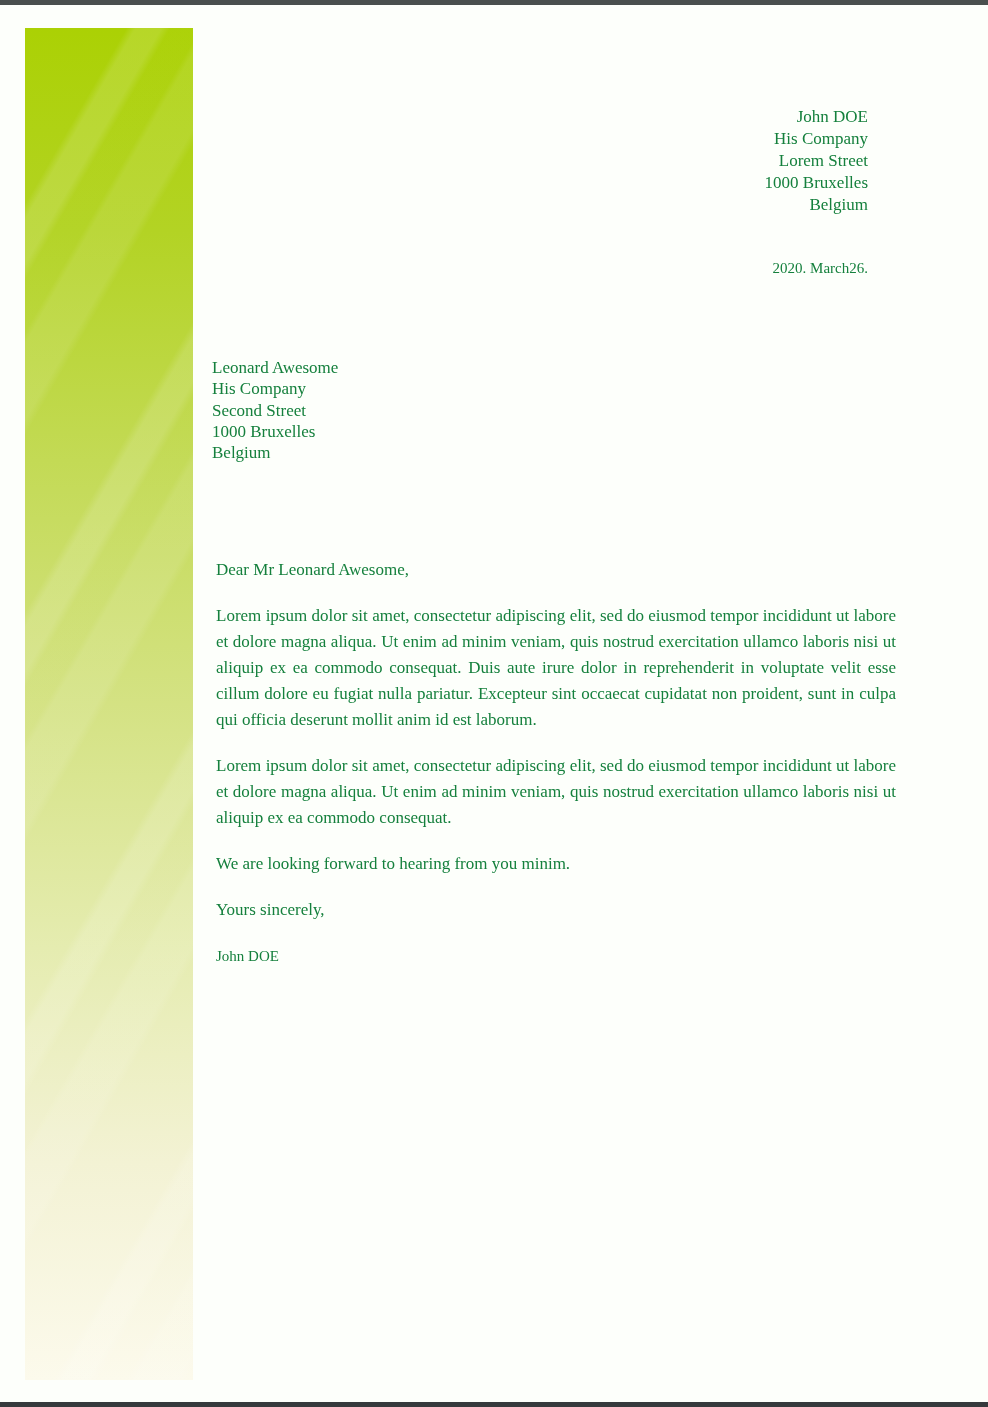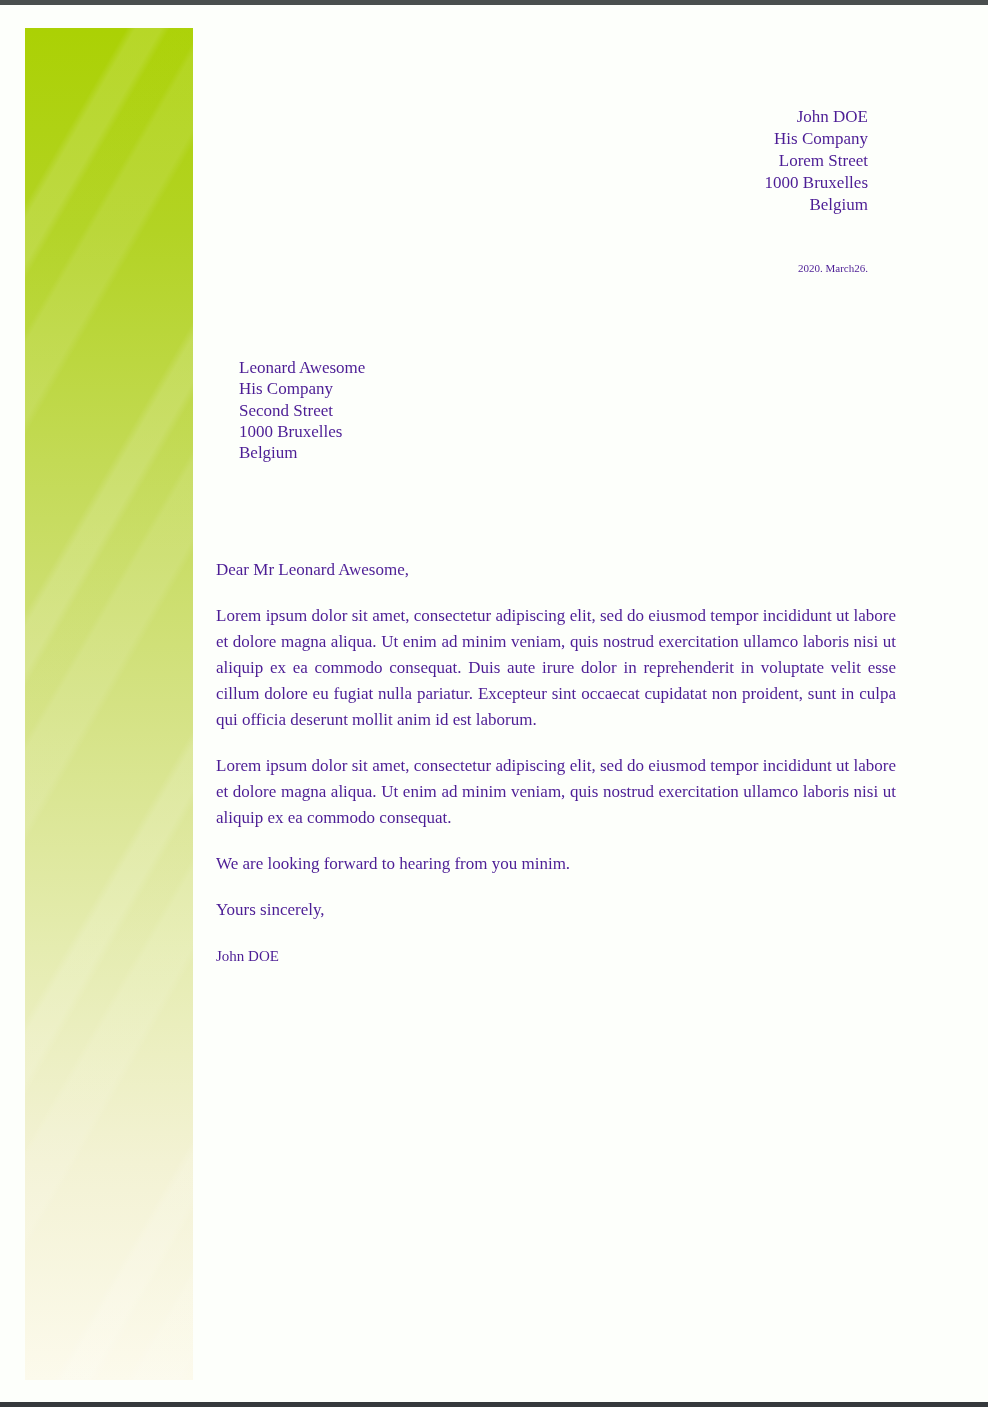--- a/index.html
+++ b/index.html
@@ -7,21 +7,21 @@
     padding: 0;
     background: #ffffff;
   }
   .page {
     position: relative;
     width: 988px;
     height: 1407px;
     background: #fdfffb;
     overflow: hidden;
     font-family: "Liberation Serif", "DejaVu Serif", serif;
-    color: #4c1d95;
+    color: #15803d;
   }
   .top-rule {
     position: absolute;
     top: 0; left: 0; right: 0;
     height: 5px;
     background: #4a4f4e;
   }
   .bottom-rule {
     position: absolute;
     bottom: 0; left: 0; right: 0;
@@ -60,31 +60,30 @@
     right: 120px;
     text-align: right;
     font-size: 17px;
     line-height: 22px;
   }
   .date {
     position: absolute;
     top: 255px;
     right: 120px;
     text-align: left;
-    font-size: 11px;
+    font-size: 15px;
     line-height: 26px;
   }
   .recipient {
     position: absolute;
     top: 357px;
     left: 212px;
     text-align: left;
     font-size: 17px;
     line-height: 21.3px;
-    margin-left: 27px;
   }
   .body-block {
     position: absolute;
     top: 557px;
     left: 212px;
     width: 684px;
     font-size: 17px;
     line-height: 26px;
   }
   .body-block p {

